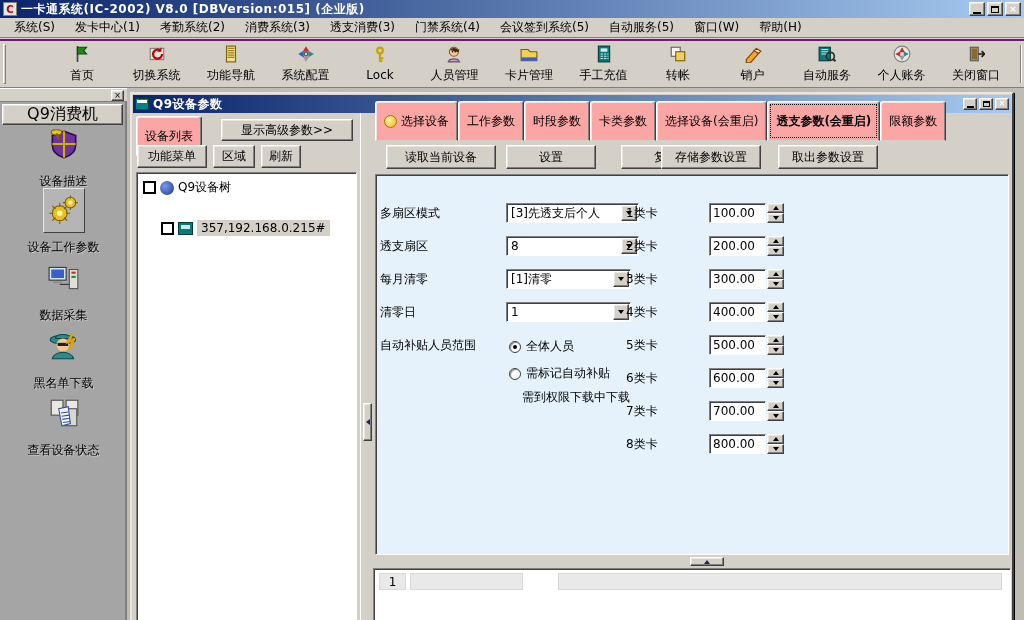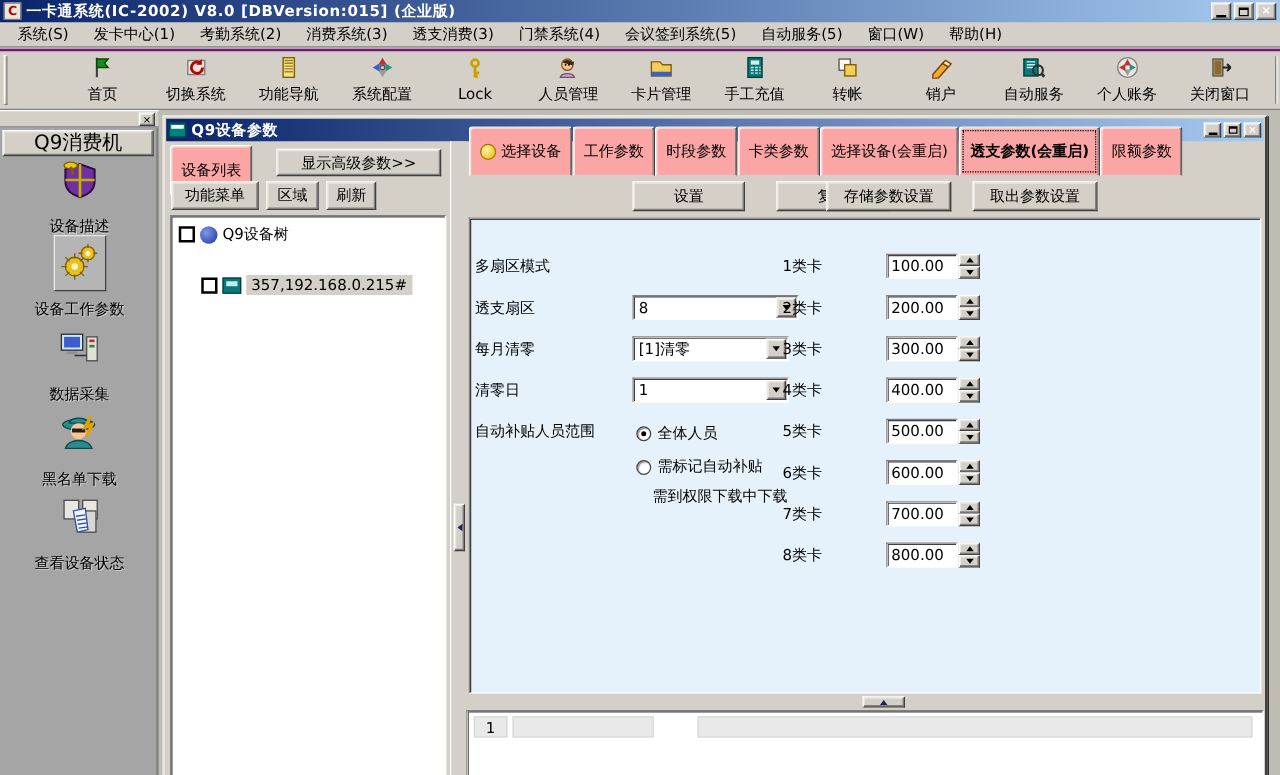--- a/index.html
+++ b/index.html
@@ -376,29 +376,36 @@
               <span>选择设备(会重启)</span>
             </div>
           <div class="tab active">
               <span>透支参数(会重启)</span>
             </div>
           <div class="tab">
               <span>限额参数</span>
             </div>
         </div>
 
+        <div class="act-btn btn r3d" style="left:13px;width:110px">读取当前设备</div>
         <div class="act-btn btn r3d" style="left:133px;width:90px">设置</div>
         <div class="act-btn btn r3d" style="left:248px;width:90px">复位</div>
         <div class="act-btn btn r3d" style="left:286px;width:100px;left:288px" hidden="">存储参数设置</div>
 
         <div class="act-btn btn r3d" style="left:288px;width:100px">存储参数设置</div>
         <div class="act-btn btn r3d" style="left:405px;width:100px">取出参数设置</div>
 
         <div class="form">
           <div class="flabel" style="left:4px;top:28px">多扇区模式</div>
+          <div class="combo" style="left:130px;top:28px;width:133px">
+            <span class="combo-text">[3]先透支后个人</span>
+            <span class="combo-arrow btn r3d">
+                <span class="tri-dn"></span>
+              </span>
+          </div>
 
           <div class="flabel" style="left:4px;top:61px">透支扇区</div>
           <div class="combo" style="left:130px;top:61px;width:133px">
             <span class="combo-text">8</span>
             <span class="combo-arrow btn r3d">
                 <span class="tri-dn"></span>
               </span>
           </div>
 
           <div class="flabel" style="left:4px;top:94px">每月清零</div>

